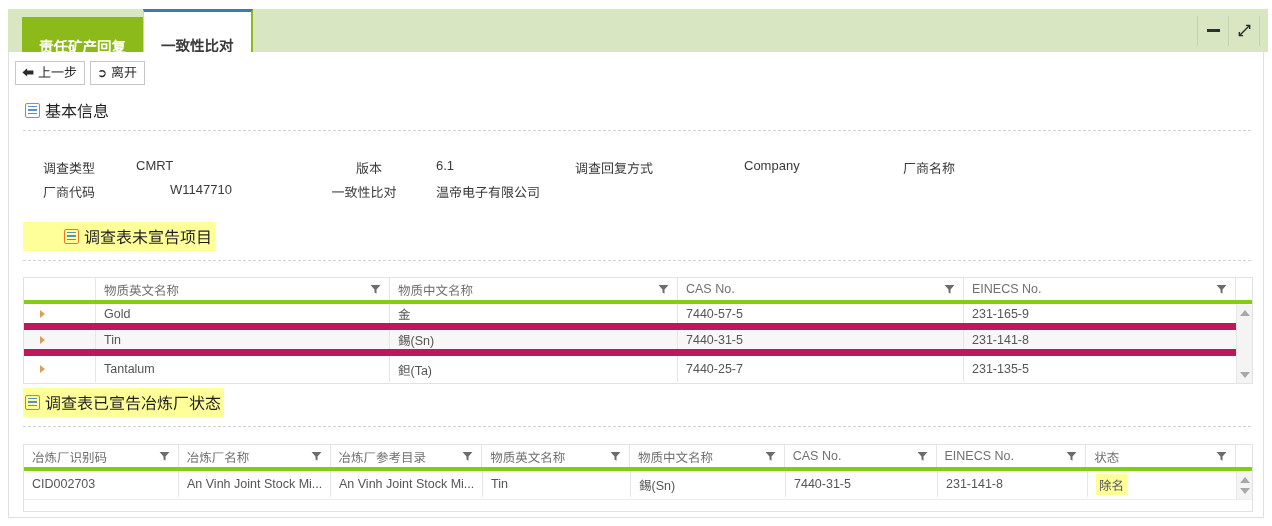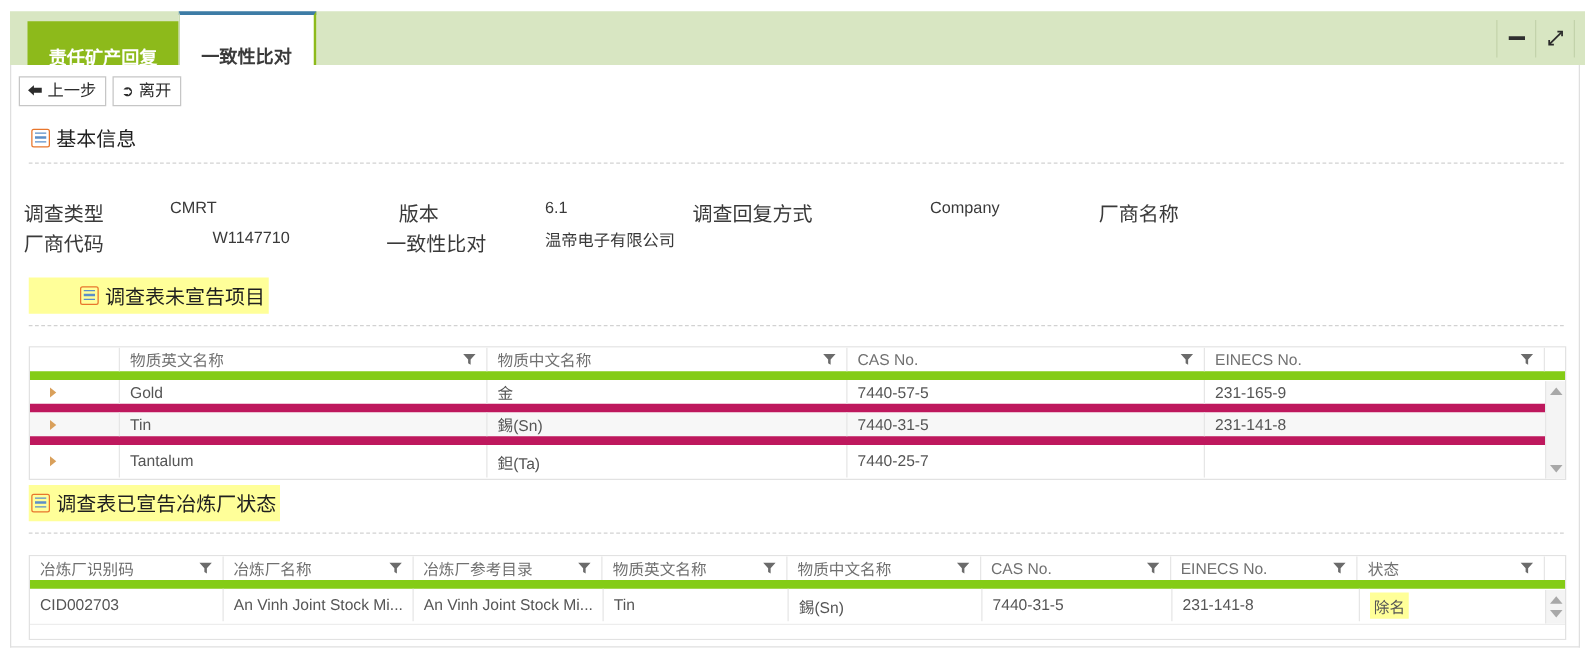--- a/index.html
+++ b/index.html
@@ -169,23 +169,23 @@
     right: 12px;
     border-top: 1px dashed #d2d2d2;
     height: 0;
   }
 
   
   .fields { position: absolute; left: 0; right: 0; }
   .fieldrow { position: absolute; height: 20px; }
   .flabel {
     position: absolute;
-    font-size: 16px;
+    font-size: 13px;
     color: #3a3a3a;
-    text-align: left;
+    text-align: center;
     white-space: nowrap;
   }
   .fvalue {
     position: absolute;
     font-size: 13px;
     color: #3a3a3a;
     white-space: nowrap;
   }
 
   
@@ -193,21 +193,21 @@
     position: absolute;
     border: 1px solid #e2e2e2;
     background: #ffffff;
     box-sizing: border-box;
     overflow: hidden;
   }
   .grid-inner { position: relative; width: 100%; height: 100%; }
   .grow { display: flex; width: 100%; box-sizing: border-box; }
   .ghead {
     height: 26px;
-    border-bottom: 7px solid #84cc16;
+    border-bottom: 4px solid #84cc16;
     background: #ffffff;
   }
   .gcell {
     box-sizing: border-box;
     border-right: 1px solid #e6e6e6;
     padding: 0 8px;
     display: flex;
     align-items: center;
     font-size: 12.5px;
     color: #4a4a4a;
@@ -410,20 +410,21 @@
             <div class="gcell" style="width:286px;">7440-31-5</div>
             <div class="gcell" style="width:272px; border-right:none;">231-141-8</div>
           </div>
           <div class="grow last">
             <div class="gcell expand" style="width:72px;">
                 <span class="tri"></span>
               </div>
             <div class="gcell" style="width:294px;">Tantalum</div>
             <div class="gcell" style="width:288px;">鉭(Ta)</div>
             <div class="gcell" style="width:286px;">7440-25-7</div>
+            <div class="gcell" style="width:272px; border-right:none;">231-135-5</div>
           </div>
         </div>
 
         <div class="vscroll" style="top:27px;">
           <span class="sarrow up"></span>
           <span class="sarrow down"></span>
         </div>
       </div>
     </div>
 

